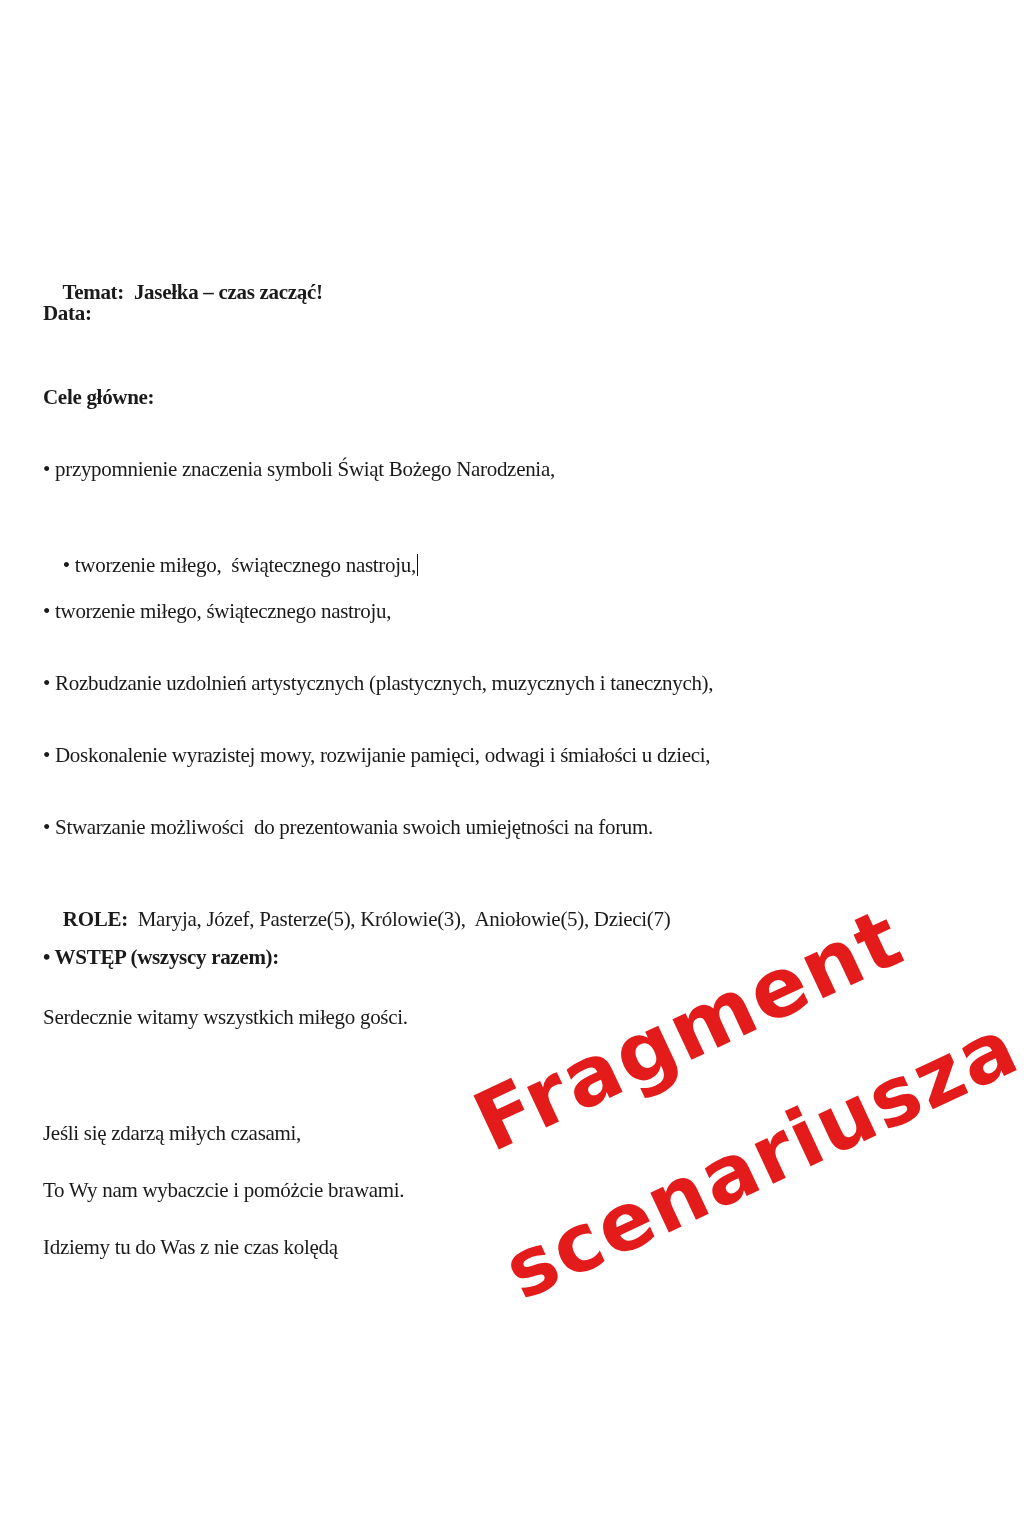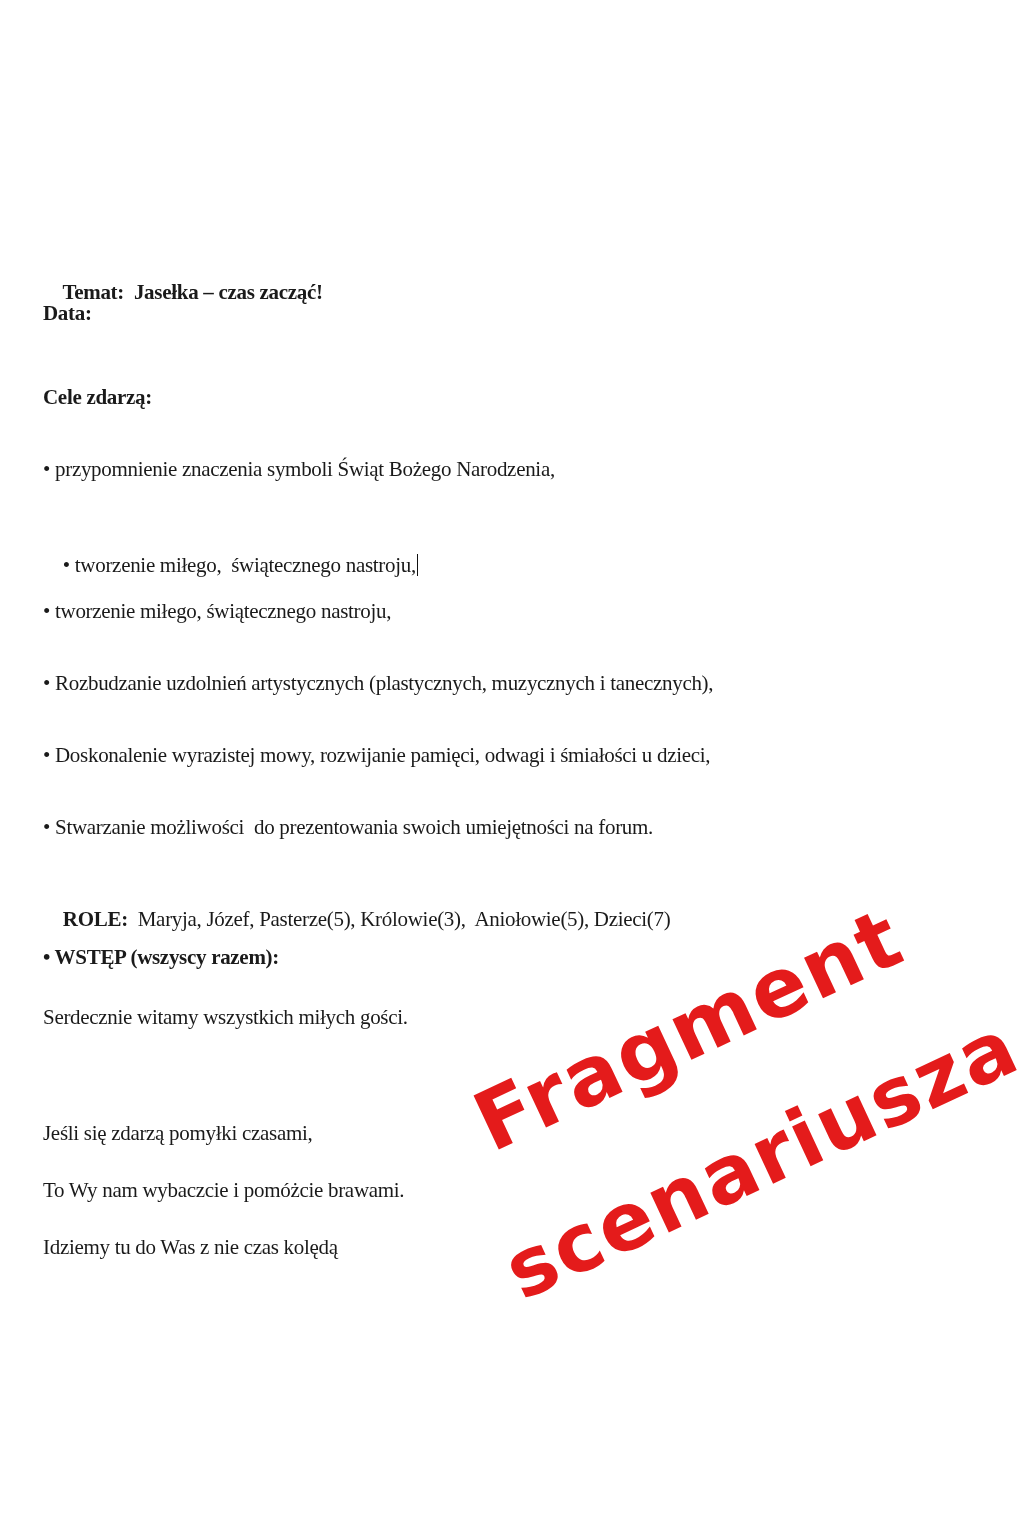--- a/index.html
+++ b/index.html
@@ -64,21 +64,21 @@
 <body>
 
 <div class="page">
 
   <div class="line bold" style="top:253px;">
     <span>Temat:</span>  <span>Jasełka – czas zacząć!</span>
   </div>
 
   <div class="line bold" style="top:300px;">Data:</div>
 
-  <div class="line bold" style="top:384px;">Cele zdarzą:</div>
+  <div class="line bold" style="top:384px;">Cele główne:</div>
 
   <div class="line" style="top:456px;">• przypomnienie znaczenia symboli Świąt Bożego Narodzenia,</div>
 
   <div class="line" style="top:526px;">
     <span>• tworzenie miłego,  świątecznego nastroju,</span><span class="caret"></span>
   </div>
 
   <div class="line" style="top:598px;">• tworzenie miłego, świątecznego nastroju,</div>
 
   <div class="line" style="top:670px;">• Rozbudzanie uzdolnień artystycznych (plastycznych, muzycznych i tanecznych),</div>
@@ -86,21 +86,21 @@
   <div class="line" style="top:742px;">• Doskonalenie wyrazistej mowy, rozwijanie pamięci, odwagi i śmiałości u dzieci,</div>
 
   <div class="line" style="top:814px;">• Stwarzanie możliwości  do prezentowania swoich umiejętności na forum.</div>
 
   <div class="line" style="top:880px;">
     <span class="bold">ROLE:</span>  <span>Maryja, Józef, Pasterze(5), Królowie(3),  Aniołowie(5), Dzieci(7)</span>
   </div>
 
   <div class="line bold" style="top:944px;">• WSTĘP (wszyscy razem):</div>
 
-  <div class="line" style="top:1004px;">Serdecznie witamy wszystkich miłych gości.</div>
-  <div class="line" style="top:1120px;">Jeśli się zdarzą pomyłki czasami,</div>
+  <div class="line" style="top:1004px;">Serdecznie witamy wszystkich miłego gości.</div>
+  <div class="line" style="top:1120px;">Jeśli się zdarzą miłych czasami,</div>
   <div class="line" style="top:1177px;">To Wy nam wybaczcie i pomóżcie brawami.</div>
   <div class="line" style="top:1234px;">Idziemy tu do Was z nie czas kolędą</div>
 
   <div class="watermark wm-1">Fragment</div>
   <div class="watermark wm-2">scenariusza</div>
 
 </div>
 
 </body></html>

